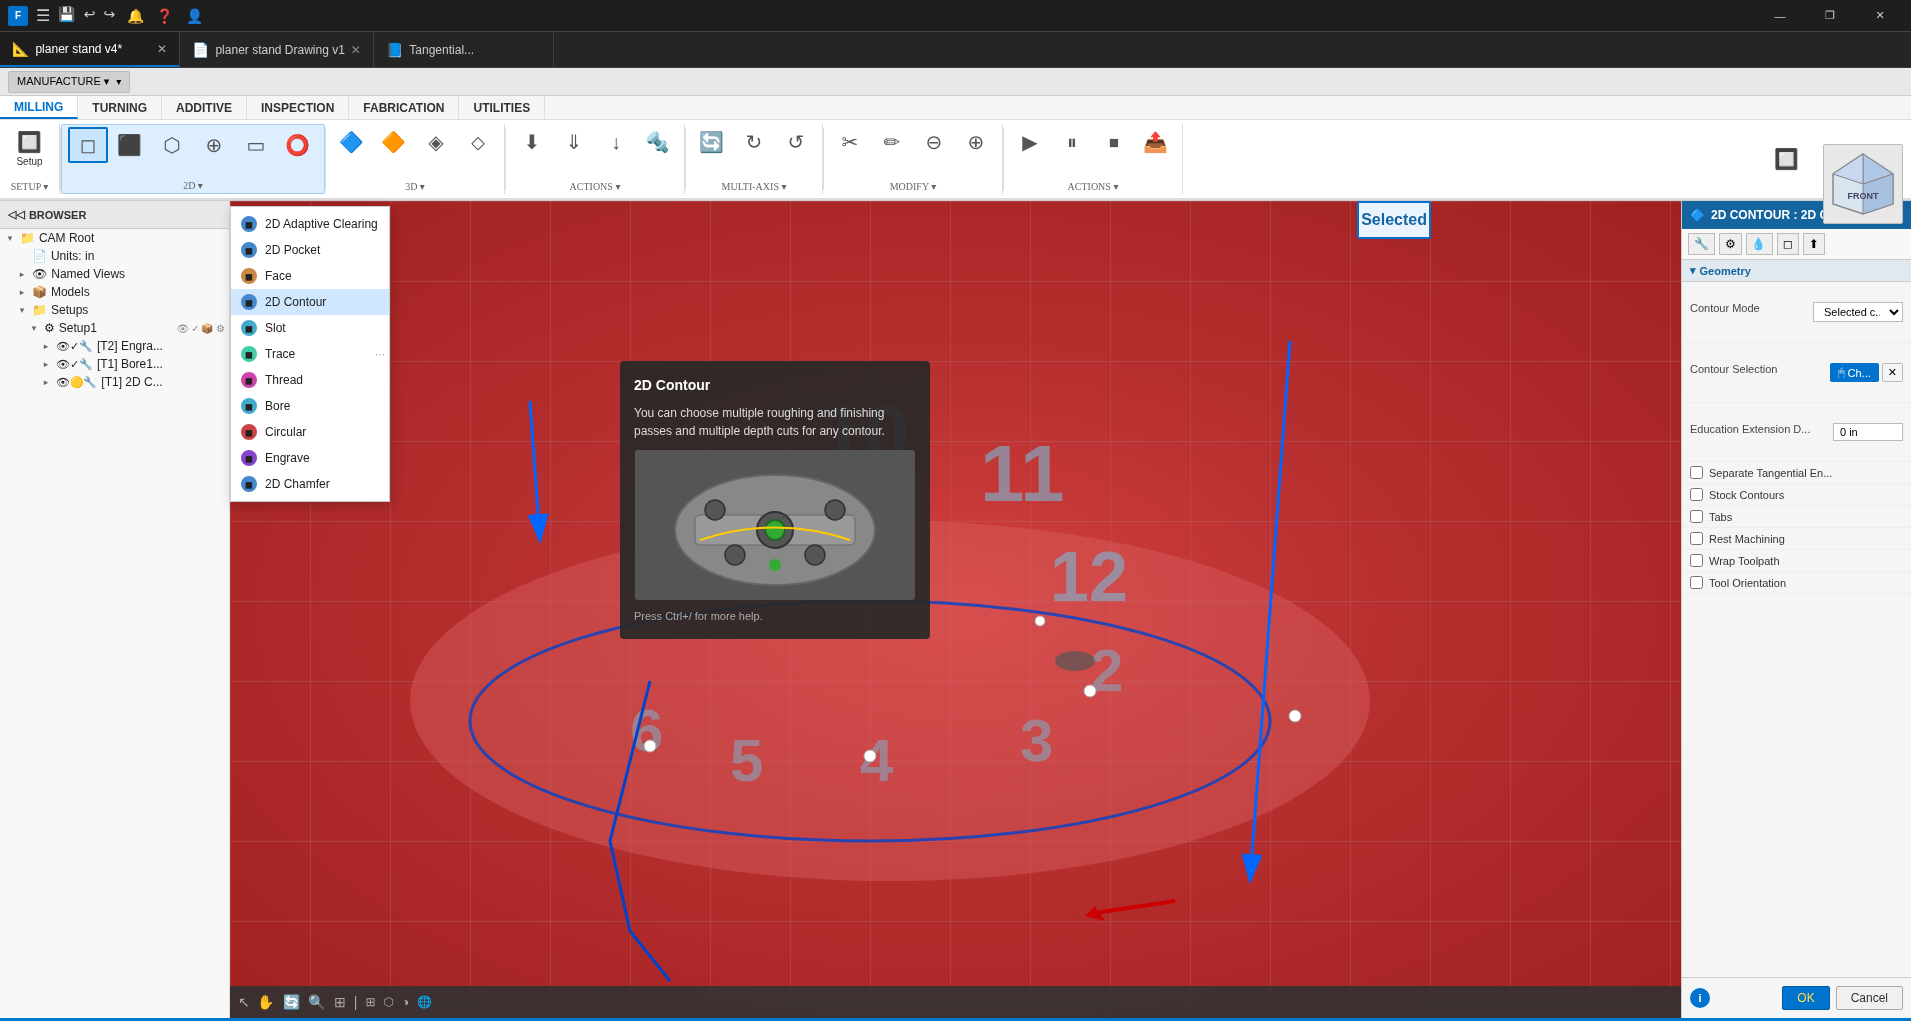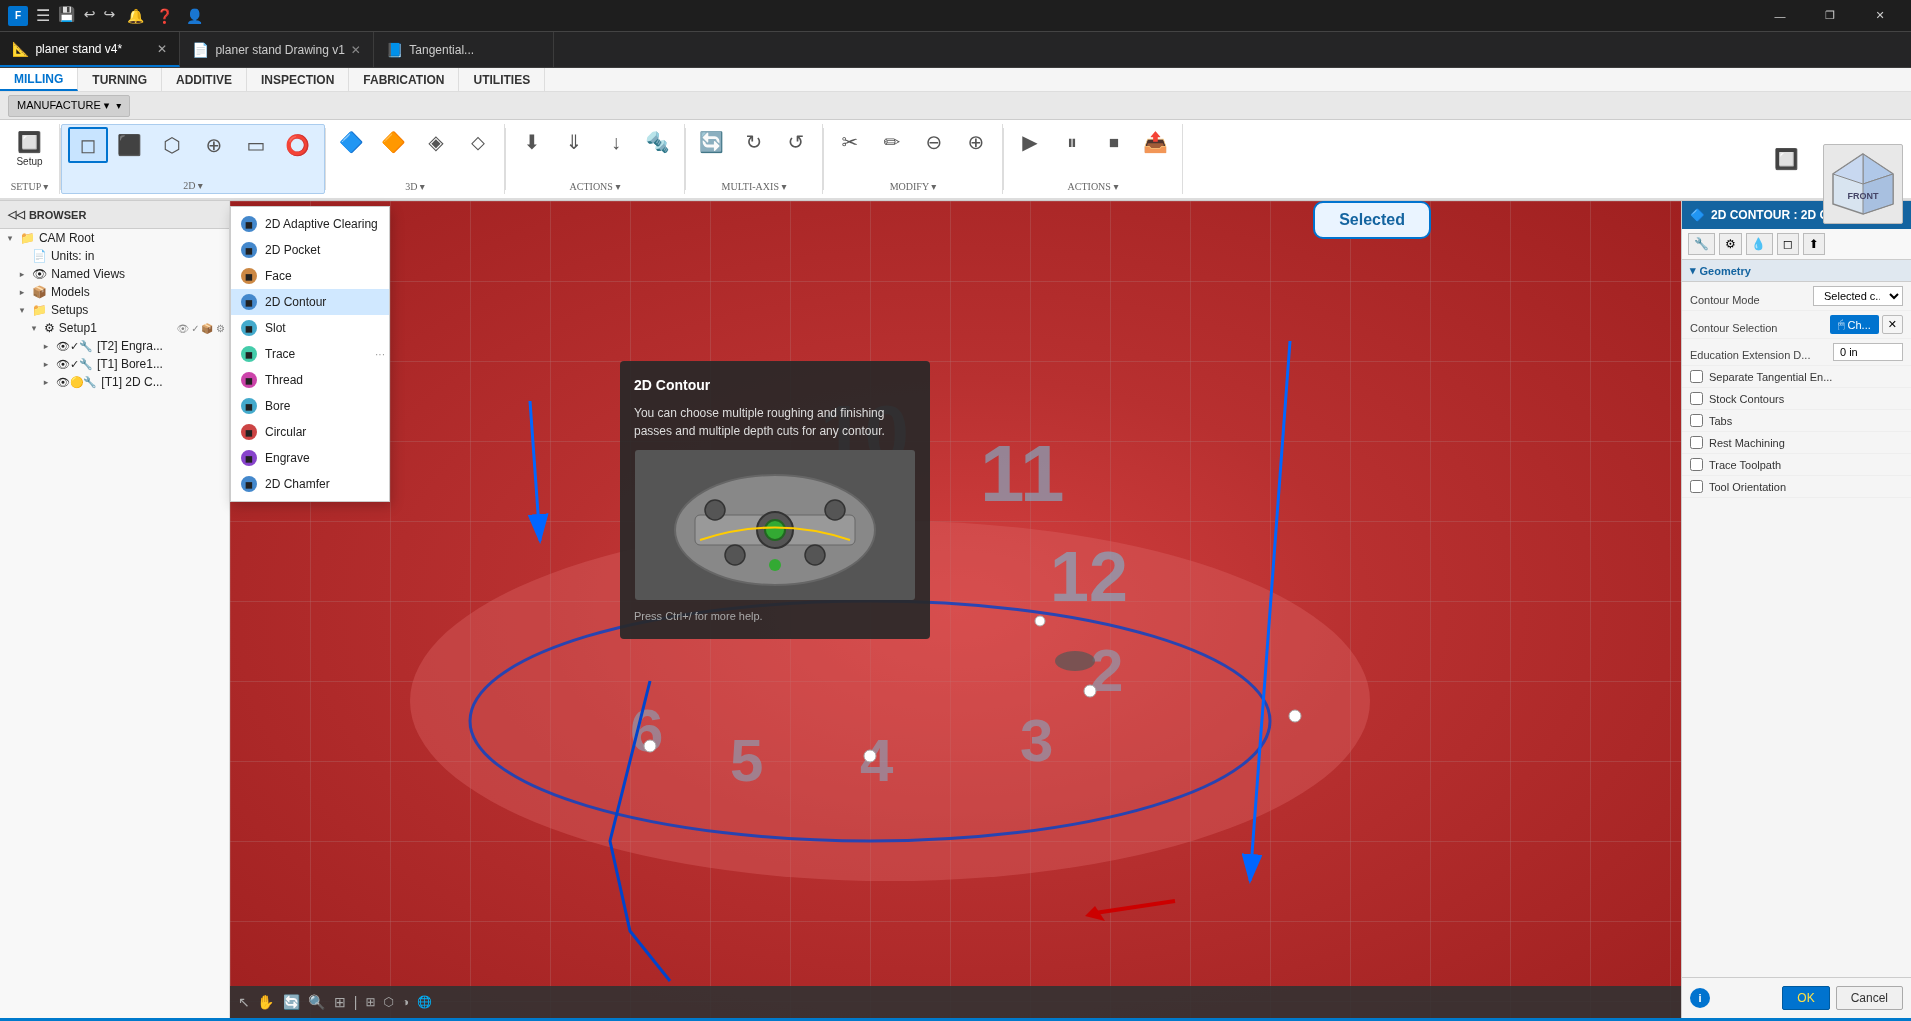--- a/index.html
+++ b/index.html
@@ -140,21 +140,21 @@
     #right-panel-header {
       height: 28px; background: #1464a0; color: white; display: flex; align-items: center;
       padding: 0 8px; font-size: 12px; font-weight: 600; gap: 6px;
     }
     .panel-section-header {
       background: #e0e8f0; padding: 4px 8px; font-size: 11px; font-weight: 700;
       color: #1464a0; display: flex; align-items: center; gap: 4px;
       border-bottom: 1px solid #ccc; cursor: pointer;
     }
     .panel-row {
-      display: flex; align-items: flex-end; padding: 4px 8px; border-bottom: 1px solid #eee;
+      display: flex; align-items: flex-start; padding: 20px 8px; border-bottom: 1px solid #eee;
       gap: 12px; font-size: 11px;
     }
     .panel-row label { color: #444; flex: 1; }
     .panel-row .field {
       background: white; border: 1px solid #bbb; padding: 2px 6px;
       font-size: 11px; width: 90px;
     }
     .panel-row select {
       background: white; border: 1px solid #bbb; padding: 2px 4px;
       font-size: 11px; width: 90px;
@@ -183,21 +183,21 @@
 
     
     .nav-cube {
       width: 80px; height: 80px; background: #e8e8e8; border: 1px solid #bbb;
       display: flex; align-items: center; justify-content: center;
       margin: 4px; font-size: 10px; color: #666; border-radius: 2px; font-weight: 600;
     }
 
     #selected-badge {
       position: absolute; right: 250px; top: 0; background: #eaf4ff; border: 2px solid #0073cf;
-      padding: 8px 24px; font-size: 16px; font-weight: 700; color: #1464a0; border-radius: 10px;
+      padding: 8px 2px; font-size: 16px; font-weight: 700; color: #1464a0; border-radius: 2px;
     }
     .section-divider { width: 1px; background: #ddd; margin: 4px 0; }
 
     .highlighted-btn {
       background: #c8e4ff; border: 2px solid #0073cf !important;
     }
 
     
     .grid-overlay {
       position: absolute; inset: 0;
@@ -253,46 +253,46 @@
     <span class="tab-close">✕</span>
   </div>
   <div class="tab">
     <span class="tab-icon">📘</span>
     <span>Tangential...</span>
   </div>
 </div>
 
 <div id="toolbar-area">
 
+  <div id="manufacture-bar">
+    <div class="mfg-btn manufacture-dropdown">
+      <span>MANUFACTURE ▾</span>
+    </div>
+    <div style="flex:1;"></div>
+  </div>
+
   <div id="ribbon-tabs">
     <div class="ribbon-tab active">
       <span>MILLING</span>
     </div>
     <div class="ribbon-tab">
       <span>TURNING</span>
     </div>
     <div class="ribbon-tab">
       <span>ADDITIVE</span>
     </div>
     <div class="ribbon-tab">
       <span>INSPECTION</span>
     </div>
     <div class="ribbon-tab">
       <span>FABRICATION</span>
     </div>
     <div class="ribbon-tab">
       <span>UTILITIES</span>
     </div>
-  </div>
-
-  <div id="manufacture-bar">
-    <div class="mfg-btn manufacture-dropdown">
-      <span>MANUFACTURE ▾</span>
-    </div>
-    <div style="flex:1;"></div>
   </div>
 
   <div id="ribbon-content">
 
     <div class="ribbon-group">
       <div class="ribbon-btn">
         <span class="icon">🔲</span>
         <span>Setup</span>
       </div>
       <div class="ribbon-group-label">SETUP ▾</div>
@@ -679,21 +679,21 @@
       <label>Tabs</label>
     </div>
 
     <div class="panel-checkbox-row">
       <input type="checkbox" style="">
       <label>Rest Machining</label>
     </div>
 
     <div class="panel-checkbox-row">
       <input type="checkbox" style="">
-      <label>Trace Toolpath</label>
+      <label>Wrap Toolpath</label>
     </div>
 
     <div class="panel-checkbox-row">
       <input type="checkbox" style="">
       <label>Tool Orientation</label>
     </div>
 
     <div style="padding:8px;display:flex;align-items:center;gap:6px;border-top:1px solid #ccc;margin-top:auto;">
       <span style="width:20px;height:20px;border-radius:50%;background:#0073cf;color:white;display:flex;align-items:center;justify-content:center;font-size:11px;font-weight:bold;flex-shrink:0;">i</span>
       <div style="flex:1;"></div>

